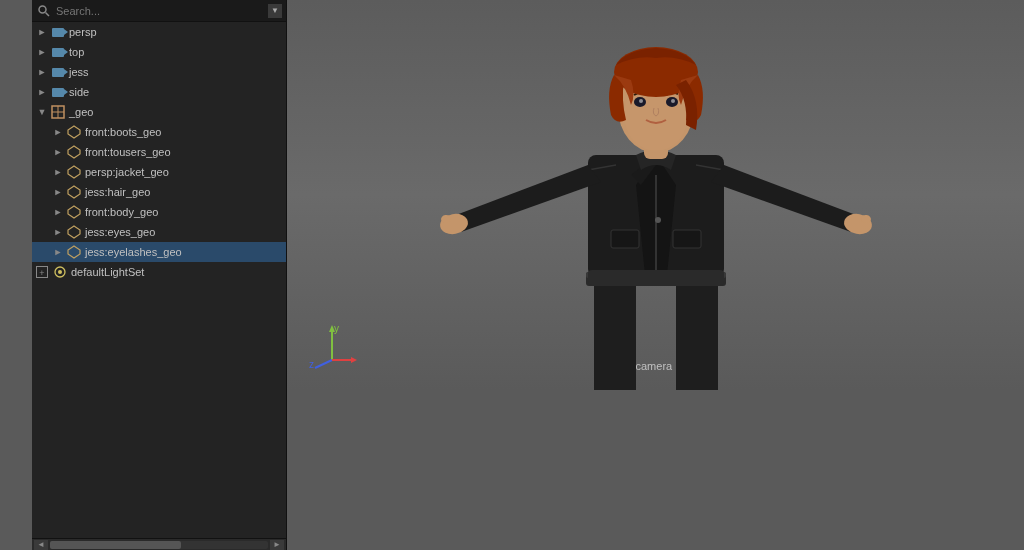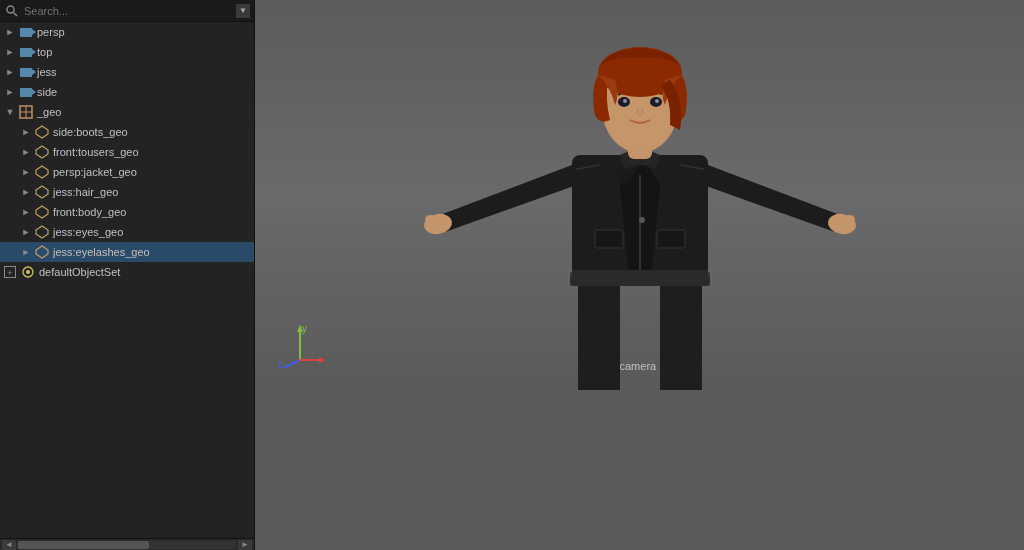--- a/index.html
+++ b/index.html
@@ -10,20 +10,21 @@
       background: #5a5a5a;
       font-family: Arial, sans-serif;
       font-size: 12px;
       color: #cccccc;
     }
 
     .main-container {
       display: flex;
       width: 1024px;
       height: 390px;
+      padding-left: 32px;
     }
 
     
     .left-panel {
       width: 255px;
       height: 550px;
       background: #232323;
       display: flex;
       flex-direction: column;
       border-right: 1px solid #111;
@@ -280,21 +281,21 @@
       </div>
 
       <div class="tree-item">
         <span style="display:inline-block;width:16px;"></span>
         <span class="expand-icon">►</span>
         <span class="item-icon">
           <svg width="14" height="14" viewBox="0 0 14 14">
             <polygon points="7,1 13,5 13,9 7,13 1,9 1,5" fill="none" stroke="#c0a060" stroke-width="1.2"></polygon>
           </svg>
         </span>
-        <span>side:boots_geo</span>
+        <span>front:boots_geo</span>
       </div>
 
       <div class="tree-item">
         <span style="display:inline-block;width:16px;"></span>
         <span class="expand-icon">►</span>
         <span class="item-icon">
           <svg width="14" height="14" viewBox="0 0 14 14">
             <polygon points="7,1 13,5 13,9 7,13 1,9 1,5" fill="none" stroke="#c0a060" stroke-width="1.2"></polygon>
           </svg>
         </span>
@@ -358,21 +359,21 @@
 
       <div class="tree-item">
         <span class="icon-plus-box">+</span>
         <span style="width:4px;display:inline-block;"></span>
         <span class="item-icon">
           <svg width="14" height="14" viewBox="0 0 14 14">
             <circle cx="7" cy="7" r="5" fill="none" stroke="#d0c060" stroke-width="1.3"></circle>
             <circle cx="7" cy="7" r="2" fill="#d0c060"></circle>
           </svg>
         </span>
-        <span>defaultObjectSet</span>
+        <span>defaultLightSet</span>
       </div>
 
 
     </div>
 
     <div class="scrollbar-area">
       <div class="scrollbar-btn">◄</div>
       <div style="flex:1;height:8px;background:#333;border-radius:2px;position:relative;margin:0 2px;">
         <div style="position:absolute;left:0;top:0;width:60%;height:100%;background:#555;border-radius:2px;"></div>
       </div>

